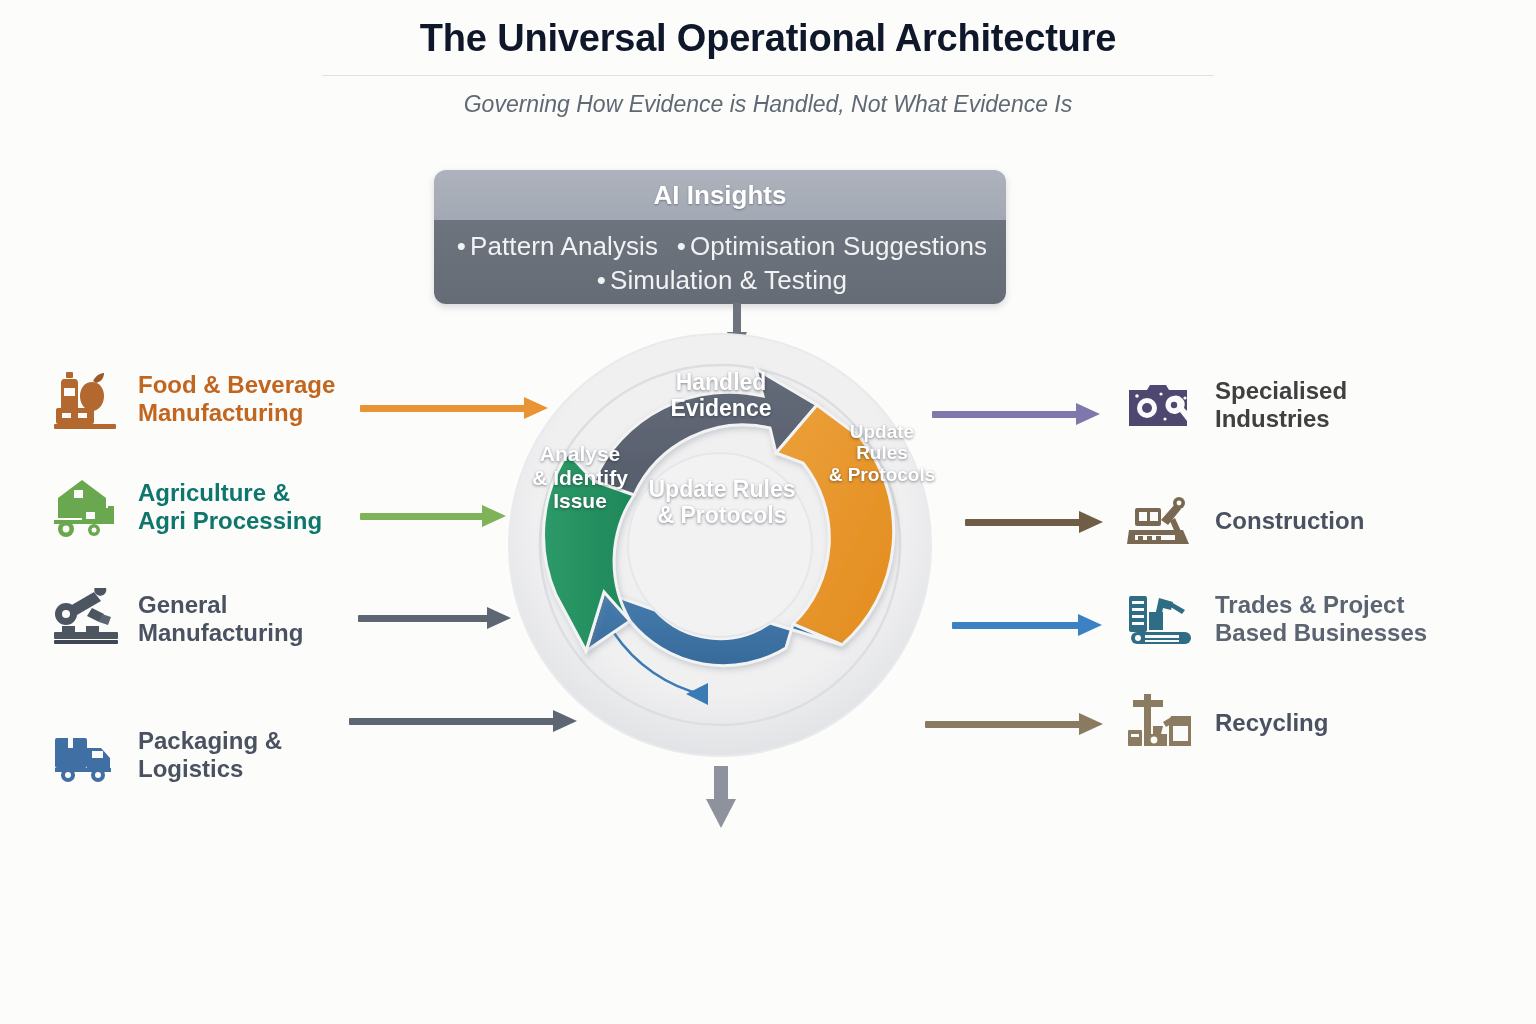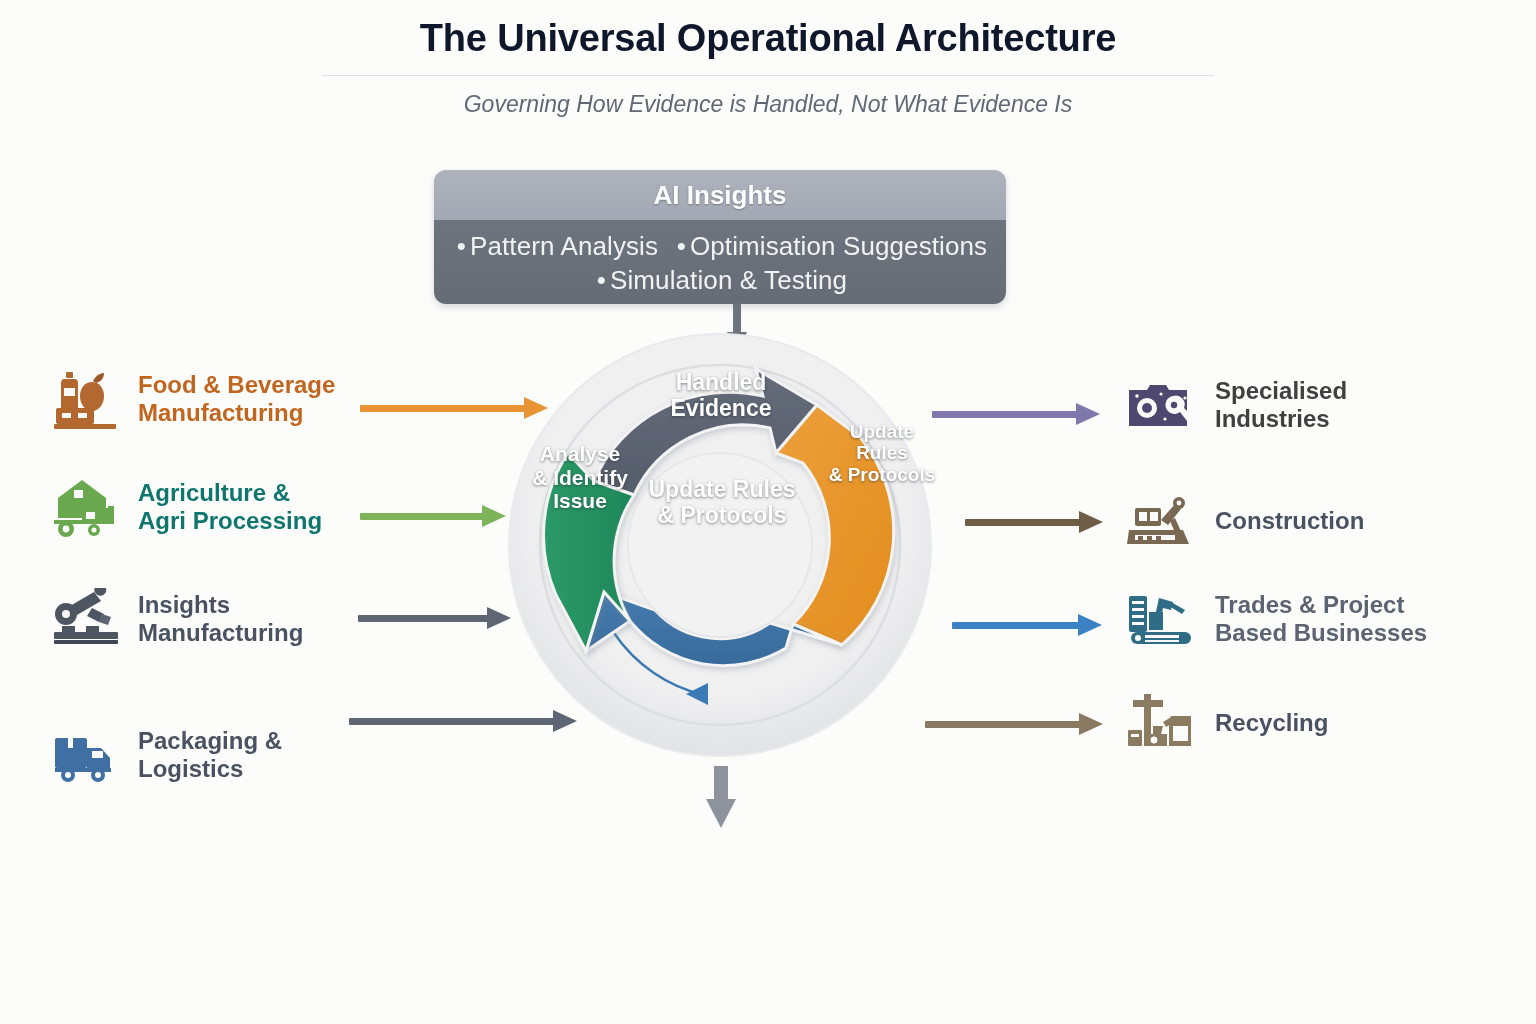--- a/index.html
+++ b/index.html
@@ -270,21 +270,21 @@
           <path d="M44 6 a6 6 0 1 1 0.1 0.1"></path>
           <path d="M40 20 l12 6 -5 8 -12 -6z"></path>
           <path d="M50 26 l9 3 -3 8 -9 -3z" fill="#5c6572"></path>
           <rect x="2" y="44" width="64" height="7" rx="1"></rect>
           <rect x="10" y="38" width="13" height="6"></rect>
           <rect x="34" y="38" width="13" height="6"></rect>
           <rect x="2" y="52" width="64" height="4" rx="1" fill="#3f4754"></rect>
         </g>
       </svg>
     </div>
-    <div class="row-label" style="color:#4a5261">Insights
+    <div class="row-label" style="color:#4a5261">General
 Manufacturing</div>
   </div>
 
   <div class="side-row left-row" style="top:724px">
     <div class="ic">
       <svg width="72" height="62" viewBox="0 0 72 62">
         <g fill="#3f6fa3">
           <rect x="3" y="14" width="32" height="30" rx="2"></rect>
           <rect x="16" y="14" width="5" height="10" fill="#fbfbfb"></rect>
           <path d="M35 24 h14 l9 10 v10 H35 Z"></path>

